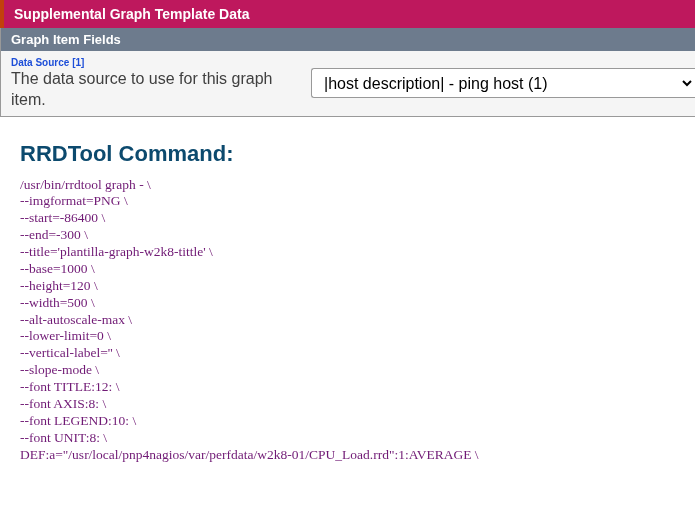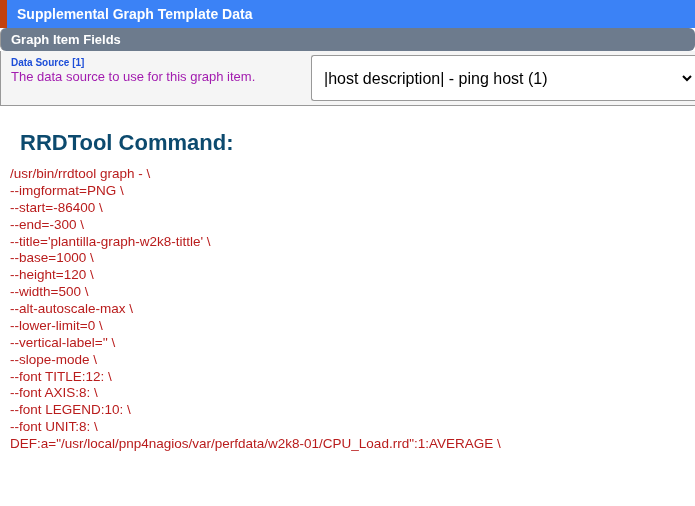--- a/index.html
+++ b/index.html
@@ -4,90 +4,90 @@
 <style>
   * { box-sizing: border-box; margin: 0; padding: 0; }
   body {
     font-family: Arial, Helvetica, sans-serif;
     background: #fff;
     width: 695px;
     height: 506px;
     overflow: hidden;
   }
   .header-bar {
-    background: #3b82f6;
+    background: #be185d;
     color: #fff;
     font-weight: bold;
     font-size: 14px;
     padding: 6px 10px;
-    border-left: 7px solid #c2410c;
+    border-left: 4px solid #c2410c;
   }
   .sub-header-bar {
     background: #6d7b8d;
     color: #fff;
     font-weight: bold;
     font-size: 13px;
     padding: 4px 10px;
     border-left: 1px solid #999;
-    border-radius: 6px;
   }
   .field-row {
     display: flex;
     align-items: stretch;
     background: #f5f5f5;
     border-left: 1px solid #999;
     border-bottom: 1px solid #999;
   }
   .field-label-cell {
     flex: 0 0 310px;
     padding: 5px 10px;
     font-size: 12px;
     line-height: 1.3;
   }
   .field-label-title {
     font-weight: bold;
     font-size: 10px;
     color: #1d4ed8;
   }
   .field-label-desc {
-    font-size: 13px;
-    color: #a21caf;
+    font-size: 16px;
+    color: #404040;
   }
   .field-input-cell {
     flex: 1;
     display: flex;
     align-items: center;
     padding: 4px 0;
   }
   .data-source-select {
     width: 100%;
-    height: 46px;
+    height: 30px;
     font-size: 16px;
     font-family: inherit;
     padding: 2px 8px;
     border: 1px solid #999;
     border-right: none;
     border-radius: 3px 0 0 3px;
     background: #fff;
   }
   .content-area {
     padding: 10px 0 0 10px;
   }
   .section-heading {
     font-size: 22px;
     font-weight: bold;
     margin: 14px 0 10px 10px;
     color: #0c4a6e;
   }
   pre.command-block {
-    font-family: Liberation Sans, sans-serif;
+    font-family: Liberation Serif, serif;
     font-size: 13.5px;
     line-height: 1.25;
     white-space: pre;
-    color: #b91c1c;
+    margin-left: 10px;
+    color: #701a75;
   }
 </style>
 </head>
 <body>
 
 <div class="header-bar">
   <span>Supplemental Graph Template Data</span>
 </div>
 
 <div class="sub-header-bar">

